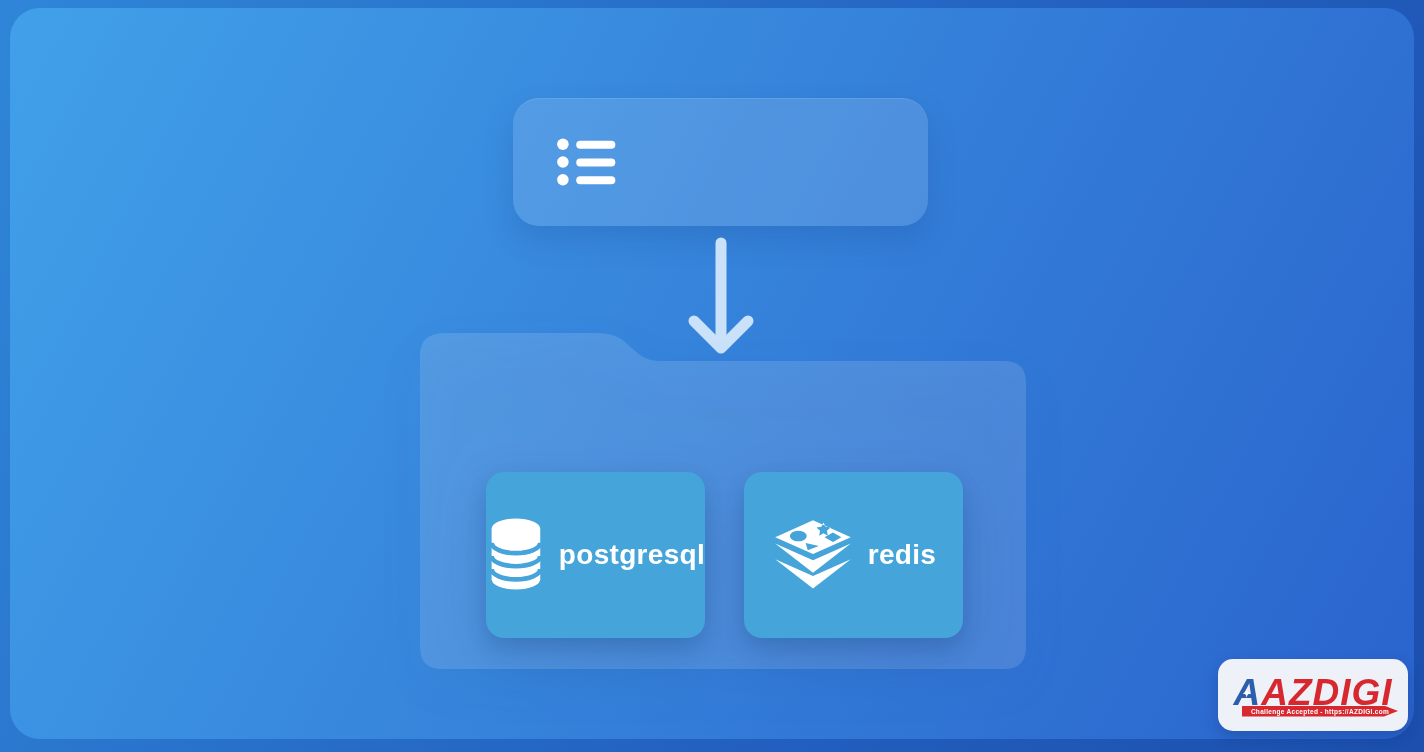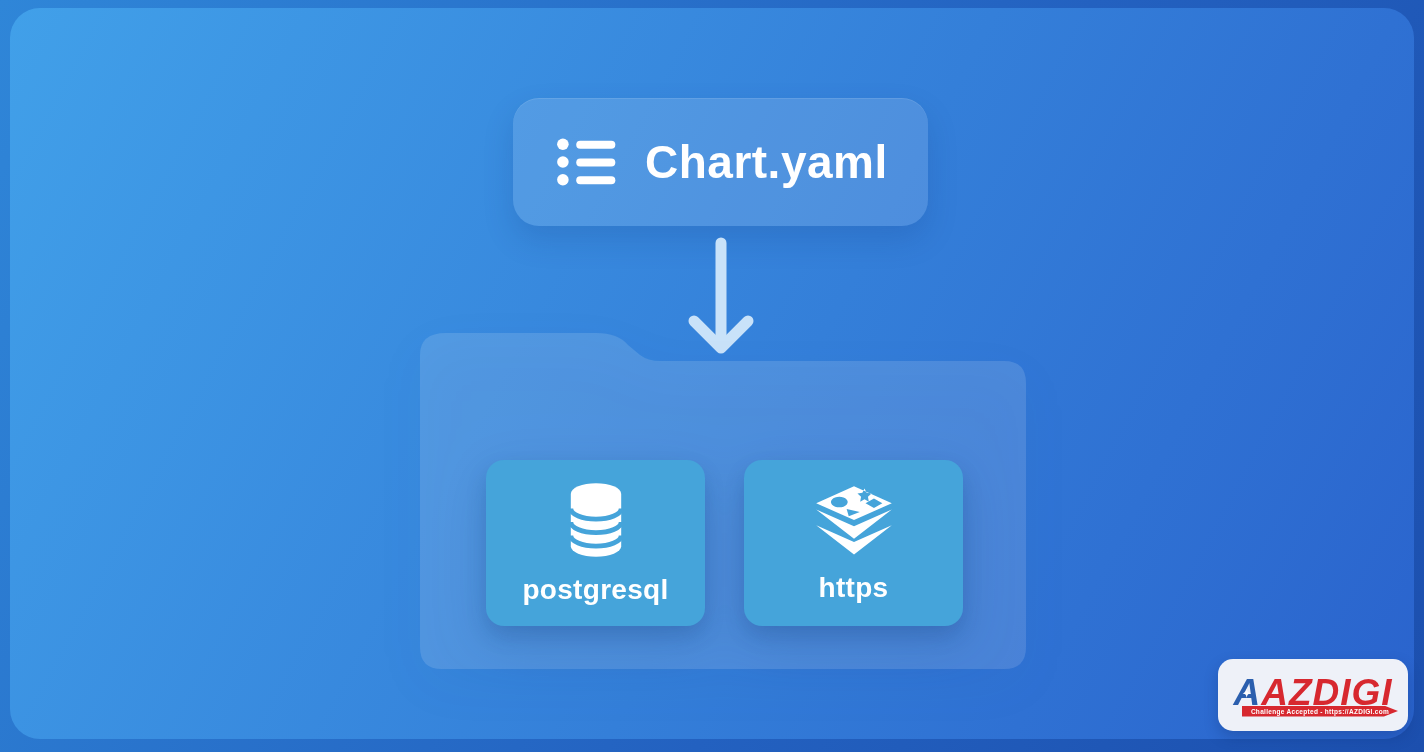--- a/index.html
+++ b/index.html
@@ -21,23 +21,23 @@
   
   .down-arrow { position:absolute; left:671px; top:226px; }
 
   
   .folder { position:absolute; left:410px; top:325px; width:606px; height:336px;
     filter:drop-shadow(0 16px 26px rgba(15,55,125,0.22)); }
   .folder > svg { position:absolute; left:0; top:0; }
   .folder .folder-label { position:absolute; left:31px; top:37px;
     font-size:42px; font-weight:bold; color:#ffffff; letter-spacing:0.5px; }
 
-  .card { position:absolute; top:127px; width:219px; height:166px; border-radius:18px;
+  .card { position:absolute; top:139px; width:219px; height:166px; border-radius:18px;
     background:#45a4da; box-shadow:0 10px 20px rgba(12,60,120,0.20);
-    display:flex; flex-direction:column; align-items:center; justify-content:center; gap:13px; }
+    display:flex; align-items:center; justify-content:center; gap:13px; }
   .card-postgresql { left:66px; }
   .card-redis { left:324px; }
   .card .card-label { font-size:28px; font-weight:bold; color:#ffffff; letter-spacing:0.3px; }
 
   
   .logo-card { position:absolute; left:1218px; top:659px; width:190px; height:72px;
     border-radius:15px; background:#eef1f8; box-shadow:0 6px 14px rgba(10,40,100,0.25);
     display:flex; flex-direction:column; align-items:center; justify-content:center; }
   .brand-row { position:relative; display:flex; align-items:baseline; line-height:1;
     font-style:italic; font-weight:bold; font-size:37px; letter-spacing:1px; }
@@ -64,21 +64,20 @@
     <svg width="66" height="64" viewBox="0 0 72 72">
       <g fill="#ffffff">
         <circle cx="10" cy="16" r="6.5"></circle>
         <circle cx="10" cy="36" r="6.5"></circle>
         <circle cx="10" cy="56" r="6.5"></circle>
         <rect x="25" y="12" width="44" height="9" rx="4.5"></rect>
         <rect x="25" y="32" width="44" height="9" rx="4.5"></rect>
         <rect x="25" y="52" width="44" height="9" rx="4.5"></rect>
       </g>
     </svg>
-    <div class="label">Chart.yaml</div>
   </div>
 
   <svg class="down-arrow" width="80" height="122" viewBox="0 0 80 122">
     <g stroke="#c9e2f9" stroke-width="11" stroke-linecap="round" stroke-linejoin="round" fill="none">
       <path d="M40,9 V101"></path>
       <path d="M13,87 L40,114 L67,87"></path>
     </g>
   </svg>
 
   <div class="folder">
@@ -102,21 +101,21 @@
     <div class="card card-redis">
       <svg width="84" height="76" viewBox="0 0 80 70">
         <path fill="#ffffff" fill-rule="evenodd" d="M40,2 L76,18 L40,34 L4,18 Z
              M50,4 L52,8.2 L56.7,8.8 L53.3,11.9 L54.1,16.7 L50,14.4 L45.9,16.7 L46.7,11.9 L43.3,8.8 L48,8.2 Z
              M26,12 a8,5 0 1 0 0.01,0 Z
              M33,23.5 L45.5,26.5 L35,30.5 Z
              M59,13.5 L67,18 L59,22.5 L51,18 Z"></path>
         <path fill="#ffffff" d="M4,24 L40,40 L76,24 L40,52 Z"></path>
         <path fill="#ffffff" d="M4,39 L40,55 L76,39 L40,67 Z"></path>
       </svg>
-      <div class="card-label">https</div>
+      <div class="card-label">redis</div>
     </div>
   </div>
 
 </div>
 
 <div class="logo-card">
   <div class="brand-row">
     <span class="brand-a"><span>A</span><span class="star-icon">✦</span></span>
     <span class="brand-rest">AZDIGI</span>
   </div>

